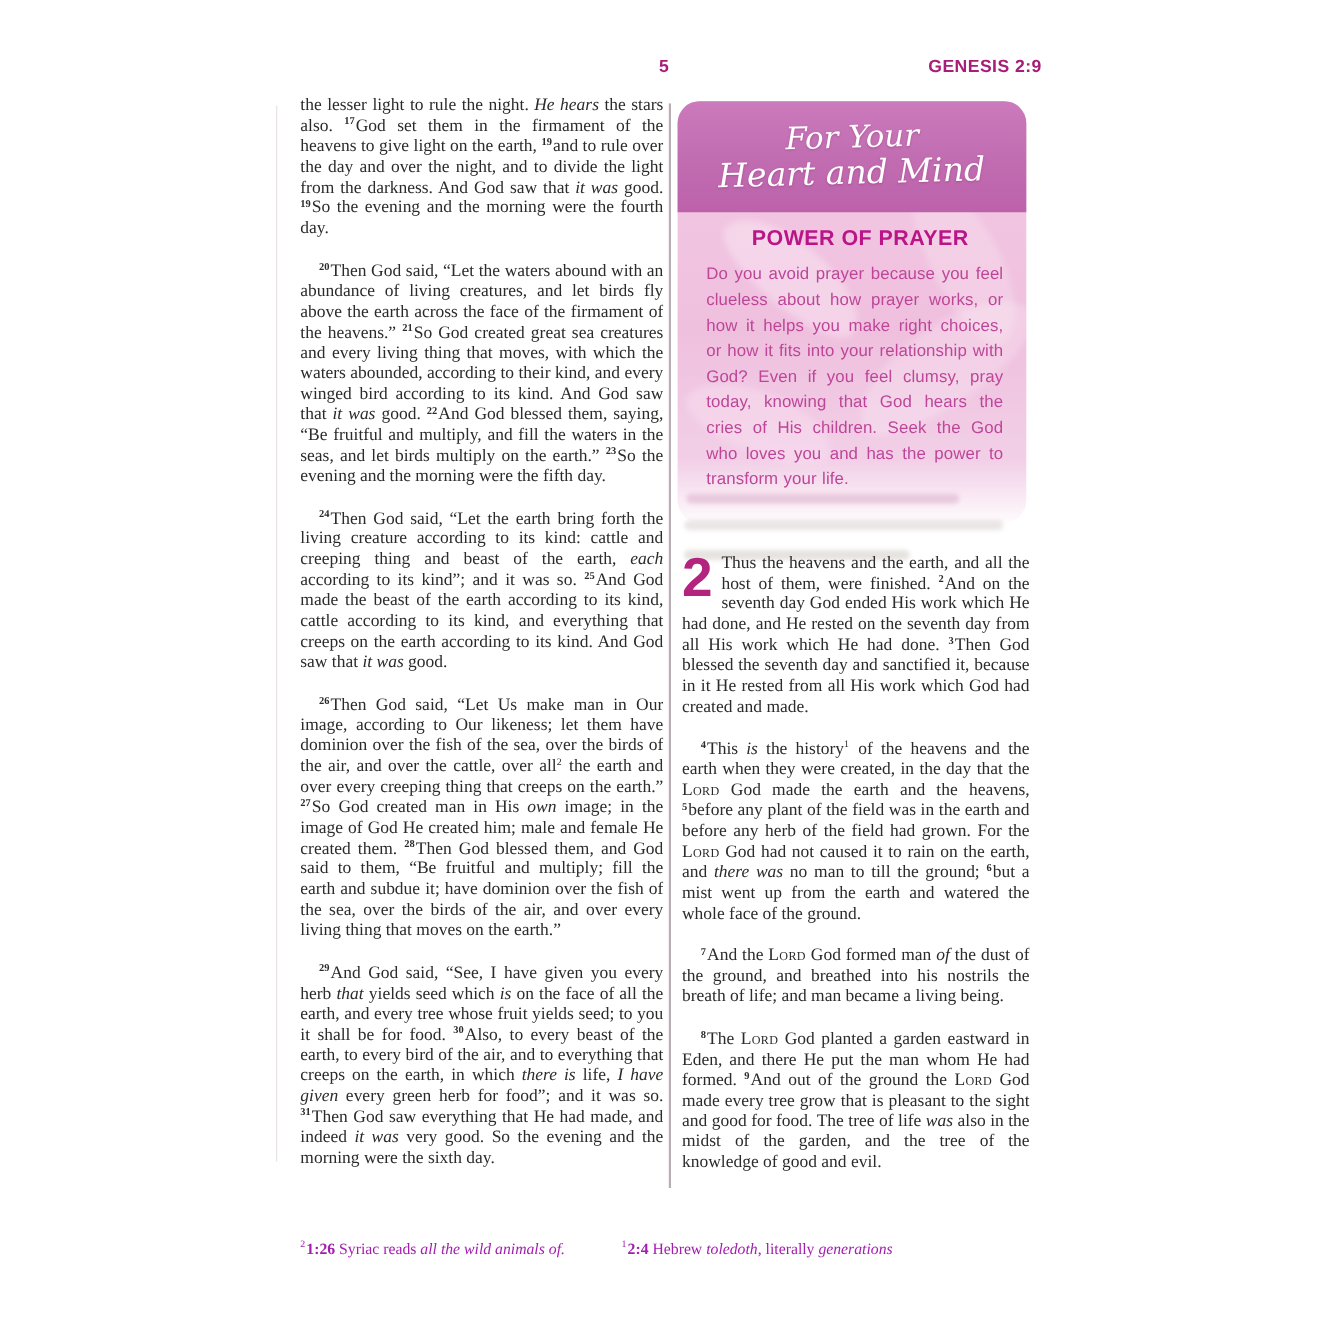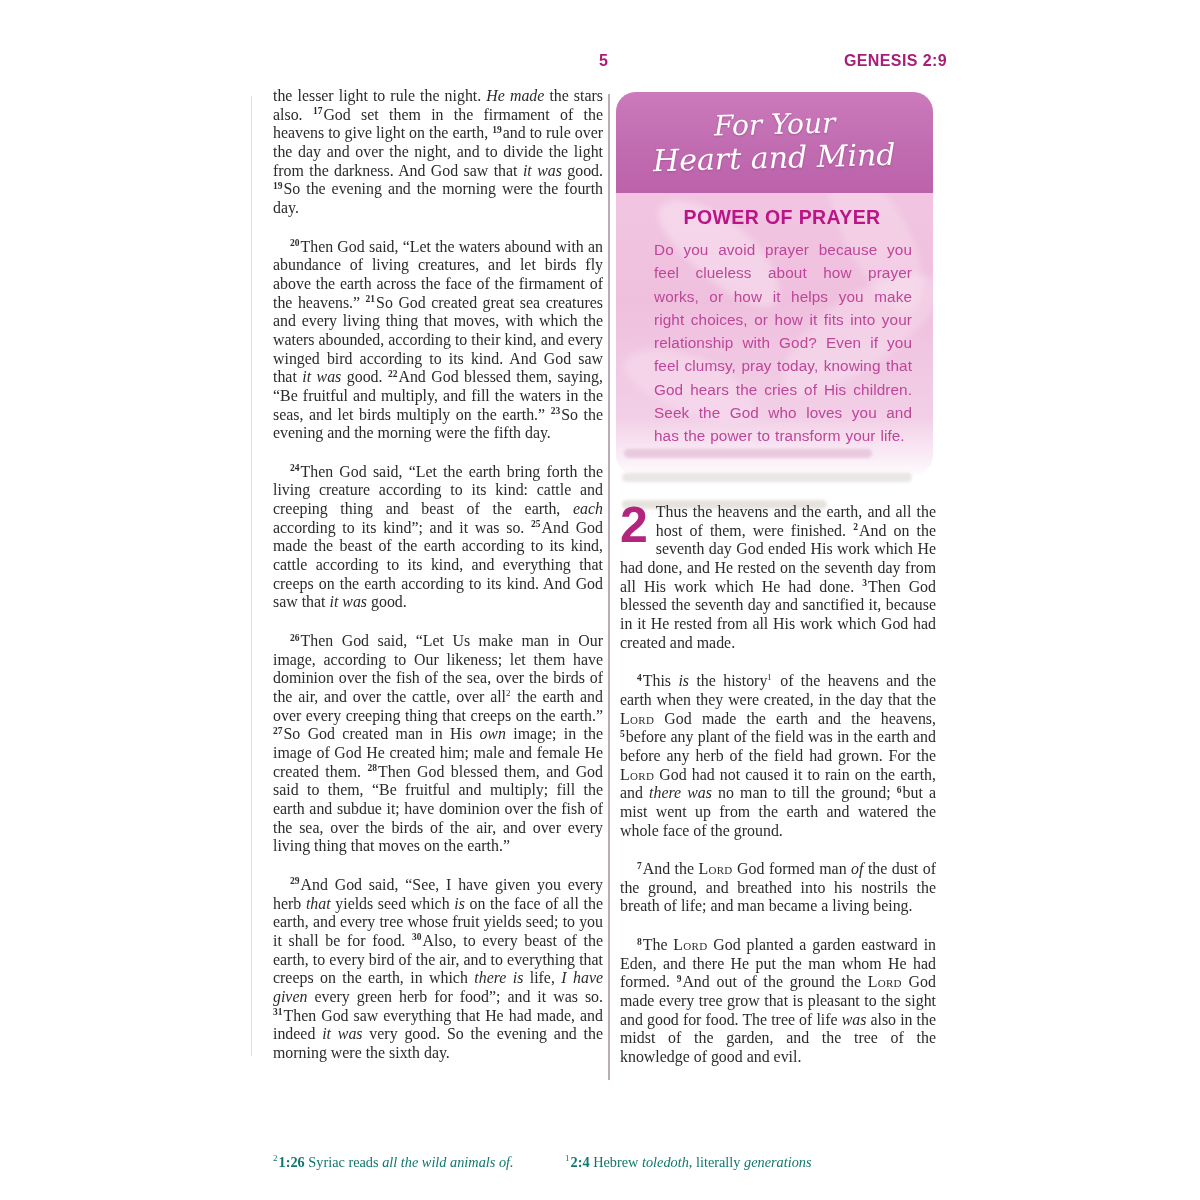--- a/index.html
+++ b/index.html
@@ -38,21 +38,21 @@
   .box-header { position:relative; height:101px; border-radius:20px 20px 0 0; overflow:hidden;
                 background:linear-gradient(180deg,#cb7abc 0%,#c16cb1 55%,#bc62ab 100%);
                 display:flex; flex-direction:column; align-items:center; justify-content:center; z-index:2; }
   .script-title { font-family:"DejaVu Serif",serif; font-style:italic; color:#ffffff; text-align:center;
                   text-shadow:0 1px 2px rgba(120,40,100,0.35); }
   .script-line1 { font-size:28px; line-height:30px; transform:rotate(-1.5deg); }
   .script-line2 { font-size:30px; line-height:36px; transform:rotate(-1.5deg); }
   .box-heading { position:relative; z-index:2; margin-top:13px; text-align:center;
                  font-family:"Liberation Sans",sans-serif; font-weight:700; font-size:19.5px;
                  letter-spacing:0.4px; color:#ba1586;padding-left:15px; }
-  .box-body { position:relative; z-index:2; padding:9px 21px 0 38px; text-align:justify;
+  .box-body { position:relative; z-index:2; padding:9px 21px 0 26px; text-align:justify;
               font-family:"Liberation Sans",sans-serif; font-size:15.3px; line-height:23.3px;
               color:#bd4699; letter-spacing:0.1px; word-spacing:0.5px; }
   .petal { position:absolute; z-index:1; border-radius:50% 50% 50% 50% / 60% 60% 40% 40%;
            filter:blur(3px); }
   .petal-1 { left:30px;  top:130px; width:150px; height:58px; transform:rotate(40deg);
              background:rgba(255,255,255,0.30); }
   .petal-2 { left:150px; top:205px; width:185px; height:70px; transform:rotate(-35deg);
              background:rgba(255,255,255,0.22); }
   .petal-3 { left:5px;   top:265px; width:140px; height:55px; transform:rotate(22deg);
              background:rgba(248,220,238,0.55); }
@@ -62,39 +62,39 @@
   
   .bleed-line { position:absolute; border-radius:5px; filter:blur(1.8px); }
   .bleed-1 { left:624px; top:449px; width:248px; height:9px; background:rgba(186,108,160,0.26); }
   .bleed-2 { left:622px; top:473px; width:290px; height:9px; background:rgba(152,132,126,0.20); }
   .bleed-3 { left:622px; top:500px; width:205px; height:9px; background:rgba(150,140,122,0.24); }
 
   .section-heading { text-align:center; font-family:"Liberation Sans",sans-serif; font-weight:700;
                      font-size:16.5px; color:#b51d84; margin:8px 0 6px; }
 
   
-  .footnotes { position:absolute; left:273px; top:1154px; width:690px; height:24px;
-               font-size:14.3px; color:#0f766e; }
+  .footnotes { position:absolute; left:273px; top:1128px; width:690px; height:24px;
+               font-size:14.3px; color:#a21caf; }
   .footnote-left  { position:absolute; left:0;     top:0; white-space:nowrap; }
   .footnote-right { position:absolute; left:292px; top:0; white-space:nowrap;text-align:center; }
   .footnotes strong { font-weight:700; }
 </style>
 </head>
 <body>
 
 <div class="page">
 
   <div class="page-number">5</div>
   <div class="running-head">GENESIS 2:9</div>
 
   <div class="edge-line"></div>
   <div class="column-divider"></div>
 
   <div class="left-column">
-      <p class="verse-para">the lesser light to rule the night. <em>He made</em> the stars also. <sup>17</sup>God set them in the firmament of the heavens to give light on the earth, <sup>19</sup>and to rule over the day and over the night, and to divide the light from the darkness. And God saw that <em>it was</em> good. <sup>19</sup>So the evening and the morning were the fourth day.</p>
+      <p class="verse-para">the lesser light to rule the night. <em>He hears</em> the stars also. <sup>17</sup>God set them in the firmament of the heavens to give light on the earth, <sup>19</sup>and to rule over the day and over the night, and to divide the light from the darkness. And God saw that <em>it was</em> good. <sup>19</sup>So the evening and the morning were the fourth day.</p>
       <p class="verse-para indent"><sup>20</sup>Then God said, “Let the waters abound with an abundance of living creatures, and let birds fly above the earth across the face of the firmament of the heavens.” <sup>21</sup>So God created great sea creatures and every living thing that moves, with which the waters abounded, according to their kind, and every winged bird according to its kind. And God saw that <em>it was</em> good. <sup>22</sup>And God blessed them, saying, “Be fruitful and multiply, and fill the waters in the seas, and let birds multiply on the earth.” <sup>23</sup>So the evening and the morning were the fifth day.</p>
       <p class="verse-para indent"><sup>24</sup>Then God said, “Let the earth bring forth the living creature according to its kind: cattle and creeping thing and beast of the earth, <em>each</em> according to its kind”; and it was so. <sup>25</sup>And God made the beast of the earth according to its kind, cattle according to its kind, and everything that creeps on the earth according to its kind. And God saw that <em>it was</em> good.</p>
       <p class="verse-para indent"><sup>26</sup>Then God said, “Let Us make man in Our image, according to Our likeness; let them have dominion over the fish of the sea, over the birds of the air, and over the cattle, over all<sup class="fn">2</sup> the earth and over every creeping thing that creeps on the earth.” <sup>27</sup>So God created man in His <em>own</em> image; in the image of God He created him; male and female He created them. <sup>28</sup>Then God blessed them, and God said to them, “Be fruitful and multiply; fill the earth and subdue it; have dominion over the fish of the sea, over the birds of the air, and over every living thing that moves on the earth.”</p>
       <p class="verse-para indent"><sup>29</sup>And God said, “See, I have given you every herb <em>that</em> yields seed which <em>is</em> on the face of all the earth, and every tree whose fruit yields seed; to you it shall be for food. <sup>30</sup>Also, to every beast of the earth, to every bird of the air, and to everything that creeps on the earth, in which <em>there is</em> life, <em>I have given</em> every green herb for food”; and it was so. <sup>31</sup>Then God saw everything that He had made, and indeed <em>it was</em> very good. So the evening and the morning were the sixth day.</p>
     </div>
 
   <div class="devotional-box">
     <div class="box-header">
       <div class="script-title script-line1">For Your</div>
       <div class="script-title script-line2">Heart and Mind</div>

